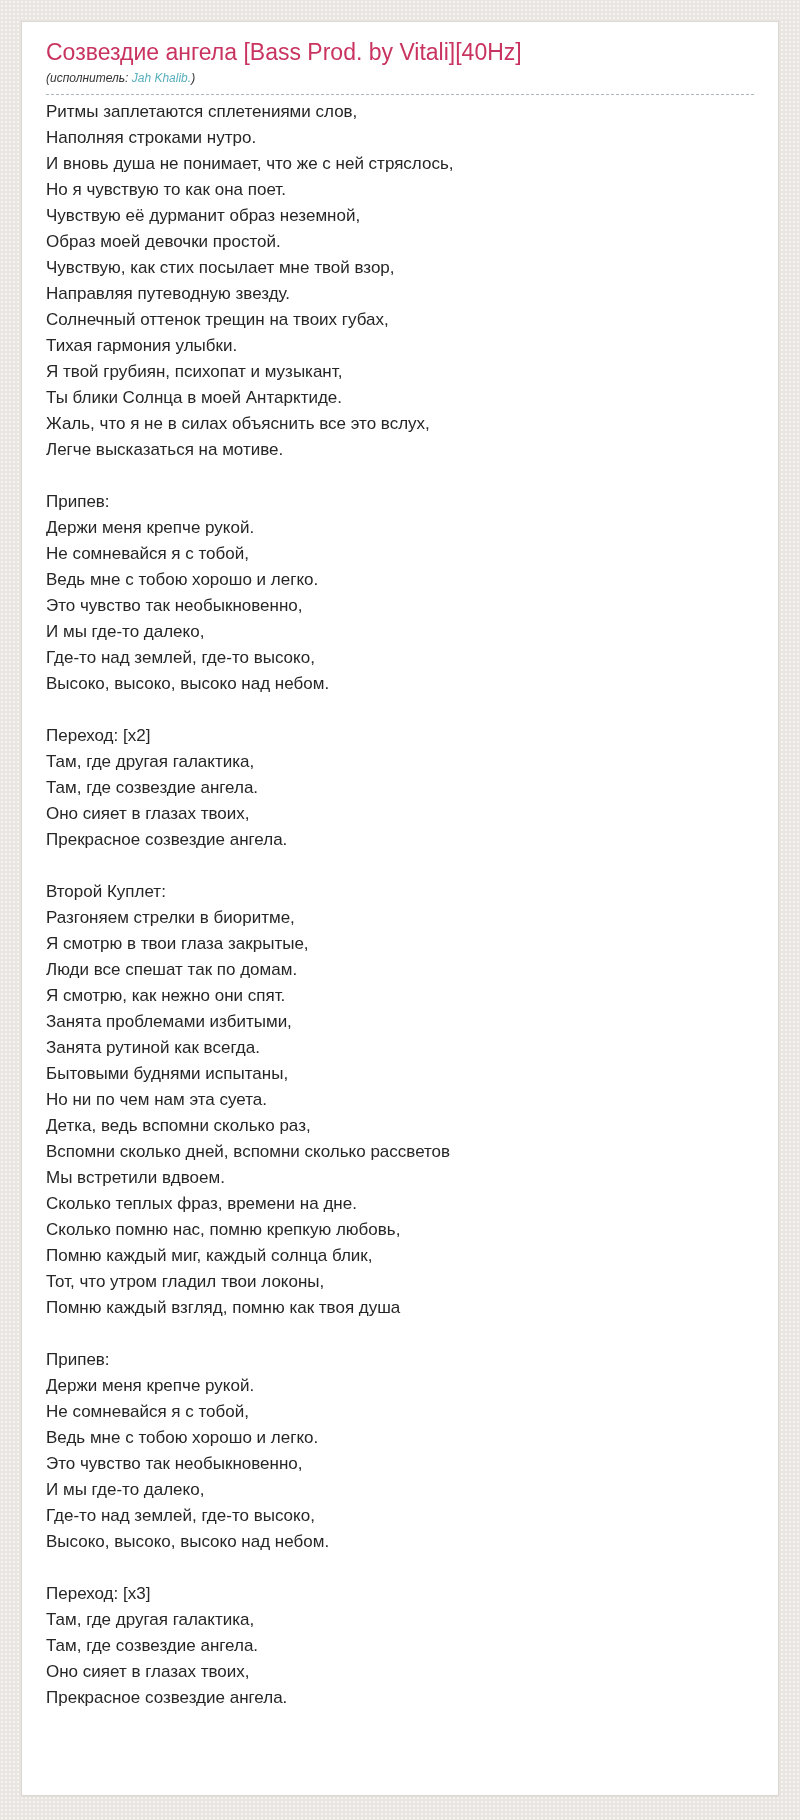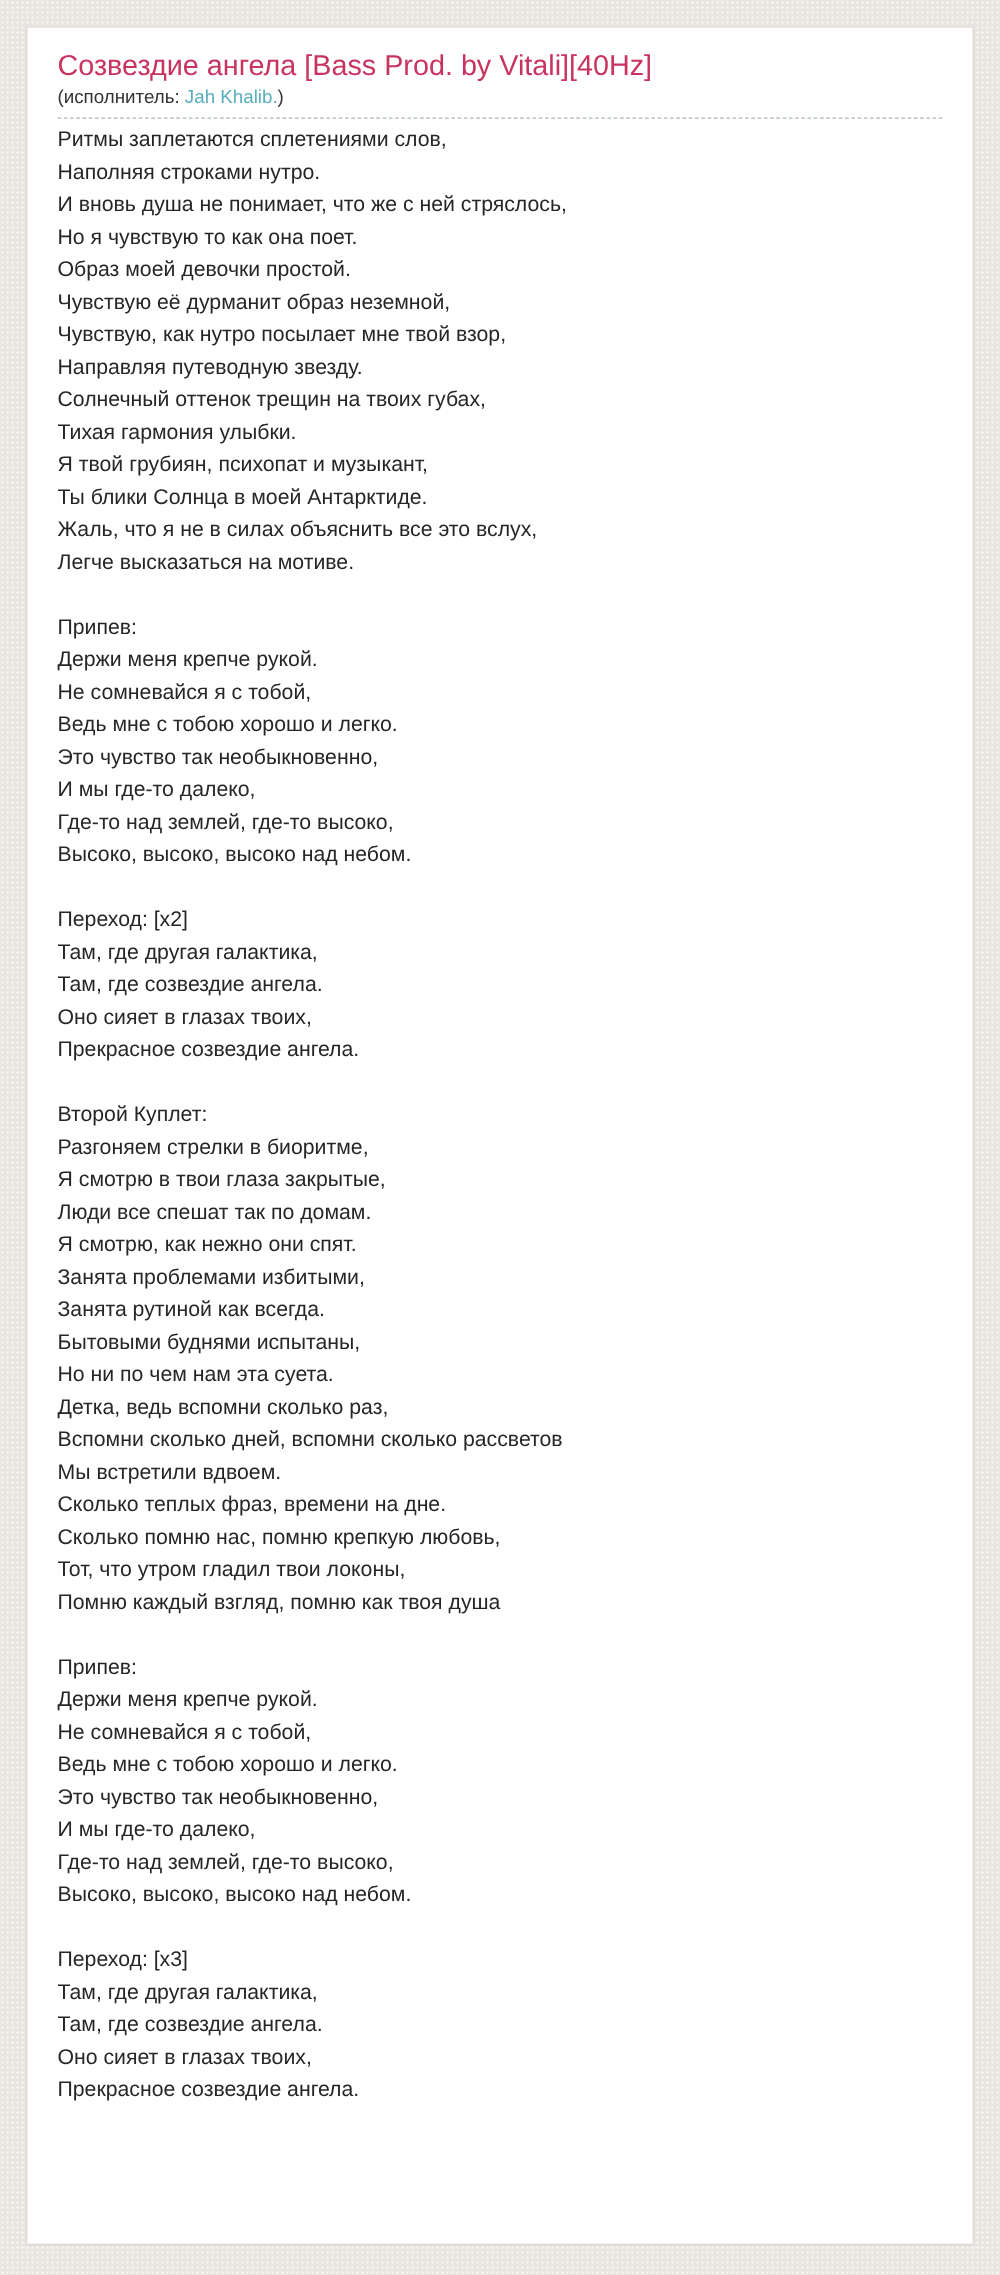--- a/index.html
+++ b/index.html
@@ -34,23 +34,24 @@
   }
   h1.song-title {
     margin: 0;
     font-size: 23px;
     line-height: 28px;
     font-weight: normal;
     color: #c8335f;
   }
   .artist-line {
     margin-top: 2px;
-    font-size: 15px;
+    font-size: 12px;
     line-height: 20px;
     color: #333333;
+    font-style: italic;
   }
   .artist-link {
     color: #57aebc;
     text-decoration: none;
     cursor: pointer;
   }
   .lyrics {
     margin-top: 4px;
     font-size: 17px;
     color: #262626;
@@ -79,23 +80,23 @@
         <span>(исполнитель: </span><a class="artist-link">Jah Khalib.</a><span>)</span>
       </div>
     </div>
 
     <div class="lyrics">
         <div class="section">
           <div class="line">Ритмы заплетаются сплетениями слов,</div>
           <div class="line">Наполняя строками нутро.</div>
           <div class="line">И вновь душа не понимает, что же с ней стряслось,</div>
           <div class="line">Но я чувствую то как она поет.</div>
+          <div class="line">Чувствую её дурманит образ неземной,</div>
           <div class="line">Образ моей девочки простой.</div>
-          <div class="line">Чувствую её дурманит образ неземной,</div>
-          <div class="line">Чувствую, как нутро посылает мне твой взор,</div>
+          <div class="line">Чувствую, как стих посылает мне твой взор,</div>
           <div class="line">Направляя путеводную звезду.</div>
           <div class="line">Солнечный оттенок трещин на твоих губах,</div>
           <div class="line">Тихая гармония улыбки.</div>
           <div class="line">Я твой грубиян, психопат и музыкант,</div>
           <div class="line">Ты блики Солнца в моей Антарктиде.</div>
           <div class="line">Жаль, что я не в силах объяснить все это вслух,</div>
           <div class="line">Легче высказаться на мотиве.</div>
         </div>
         <div class="section">
           <div class="line">Припев:</div>
@@ -122,20 +123,21 @@
           <div class="line">Я смотрю, как нежно они спят.</div>
           <div class="line">Занята проблемами избитыми,</div>
           <div class="line">Занята рутиной как всегда.</div>
           <div class="line">Бытовыми буднями испытаны,</div>
           <div class="line">Но ни по чем нам эта суета.</div>
           <div class="line">Детка, ведь вспомни сколько раз,</div>
           <div class="line">Вспомни сколько дней, вспомни сколько рассветов</div>
           <div class="line">Мы встретили вдвоем.</div>
           <div class="line">Сколько теплых фраз, времени на дне.</div>
           <div class="line">Сколько помню нас, помню крепкую любовь,</div>
+          <div class="line">Помню каждый миг, каждый солнца блик,</div>
           <div class="line">Тот, что утром гладил твои локоны,</div>
           <div class="line">Помню каждый взгляд, помню как твоя душа</div>
         </div>
         <div class="section">
           <div class="line">Припев:</div>
           <div class="line">Держи меня крепче рукой.</div>
           <div class="line">Не сомневайся я с тобой,</div>
           <div class="line">Ведь мне с тобою хорошо и легко.</div>
           <div class="line">Это чувство так необыкновенно,</div>
           <div class="line">И мы где-то далеко,</div>

